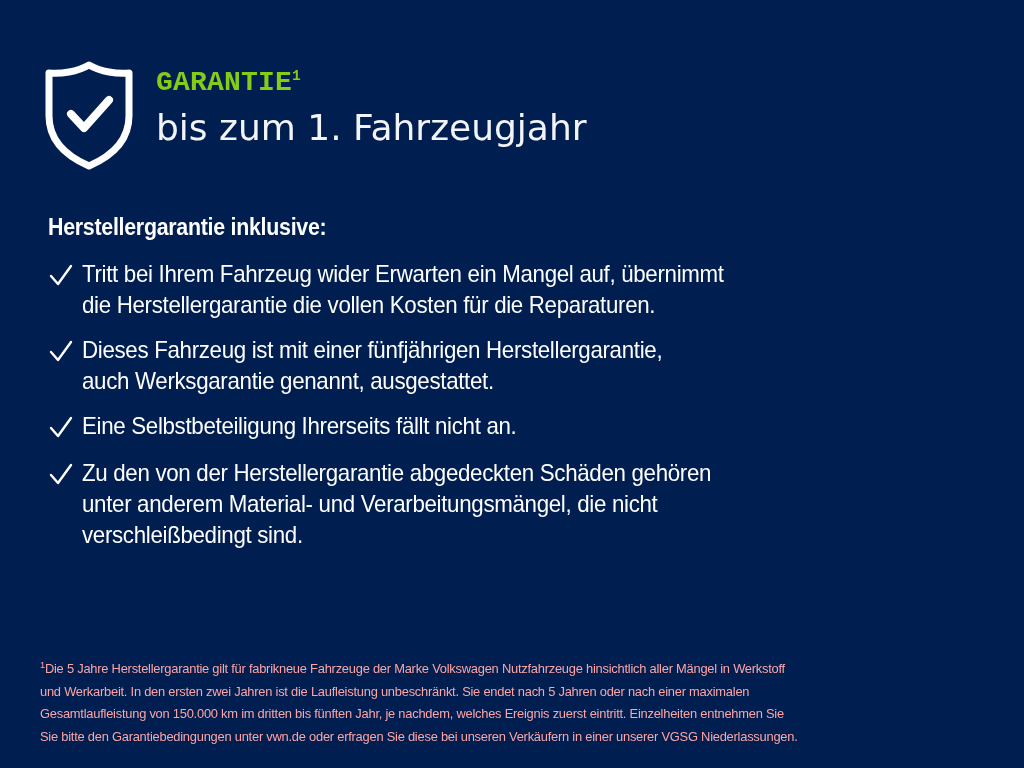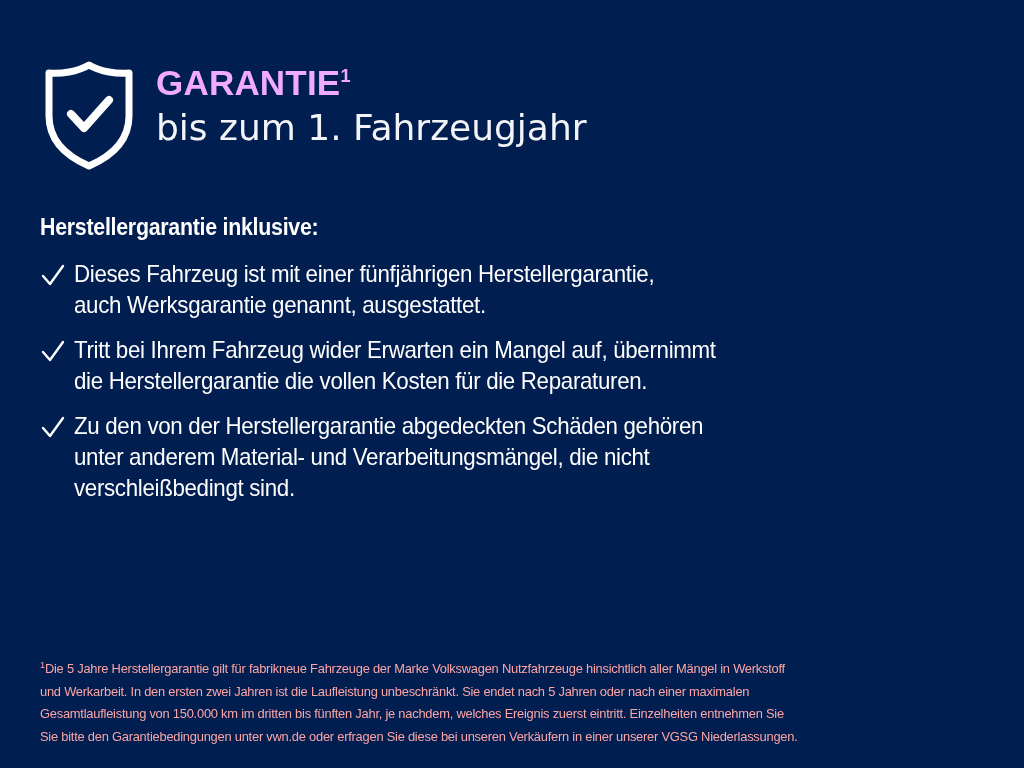--- a/index.html
+++ b/index.html
@@ -41,26 +41,26 @@
   .shield-wrap svg {
     display: block;
     width: 100%;
     height: 100%;
   }
   .header-text {
     margin-left: 18px;
     padding-top: 8px;
   }
   .title {
-    font-family: Liberation Sans, sans-serif;
+    font-family: Liberation Mono, monospace;
     font-weight: 700;
-    font-size: 35px;
+    font-size: 28px;
     line-height: 40px;
     letter-spacing: 0.2px;
-    color: #f0abfc;
+    color: #84cc16;
     white-space: nowrap;
   }
   .title sup {
     font-size: 0.52em;
     vertical-align: super;
     line-height: 0;
     font-weight: 700;
   }
   .subtitle {
     font-family: "DejaVu Sans", "Liberation Sans", sans-serif;
@@ -68,21 +68,21 @@
     font-size: 36px;
     line-height: 46px;
     color: #f2f4f7;
     white-space: nowrap;
     margin-top: 2px;
   }
 
   
   .body-block {
     position: absolute;
-    left: 40px;
+    left: 48px;
     top: 212px;
     width: 930px;
   }
   .lead {
     font-family: "Liberation Sans", "DejaVu Sans", sans-serif;
     font-weight: 700;
     font-size: 23px;
     line-height: 30px;
     color: #ffffff;
     letter-spacing: -0.3px;
@@ -171,34 +171,42 @@
     <div class="lead">Herstellergarantie inklusive:</div>
 
     <div class="bullets">
 
       <div class="bullet">
         <span class="check">
           <svg viewBox="0 0 26 30" fill="none" xmlns="http://www.w3.org/2000/svg">
             <path d="M3 15 L 10 23 L 23 5" stroke="#ffffff" stroke-width="2.4" stroke-linecap="round" stroke-linejoin="round" fill="none"></path>
           </svg>
         </span>
+        <span class="bullet-text">Tritt bei Ihrem Fahrzeug wider Erwarten ein Mangel auf, übernimmt
+die Herstellergarantie die vollen Kosten für die Reparaturen.</span>
+      </div>
+
+      <div class="bullet">
+        <span class="check">
+          <svg viewBox="0 0 26 30" fill="none" xmlns="http://www.w3.org/2000/svg">
+            <path d="M3 15 L 10 23 L 23 5" stroke="#ffffff" stroke-width="2.4" stroke-linecap="round" stroke-linejoin="round" fill="none"></path>
+          </svg>
+        </span>
         <span class="bullet-text">Dieses Fahrzeug ist mit einer fünfjährigen Herstellergarantie,
 auch Werksgarantie genannt, ausgestattet.</span>
       </div>
 
       <div class="bullet">
         <span class="check">
           <svg viewBox="0 0 26 30" fill="none" xmlns="http://www.w3.org/2000/svg">
             <path d="M3 15 L 10 23 L 23 5" stroke="#ffffff" stroke-width="2.4" stroke-linecap="round" stroke-linejoin="round" fill="none"></path>
           </svg>
         </span>
-        <span class="bullet-text">Tritt bei Ihrem Fahrzeug wider Erwarten ein Mangel auf, übernimmt
-die Herstellergarantie die vollen Kosten für die Reparaturen.</span>
-      </div>
-
+        <span class="bullet-text">Eine Selbstbeteiligung Ihrerseits fällt nicht an.</span>
+      </div>
 
       <div class="bullet">
         <span class="check">
           <svg viewBox="0 0 26 30" fill="none" xmlns="http://www.w3.org/2000/svg">
             <path d="M3 15 L 10 23 L 23 5" stroke="#ffffff" stroke-width="2.4" stroke-linecap="round" stroke-linejoin="round" fill="none"></path>
           </svg>
         </span>
         <span class="bullet-text">Zu den von der Herstellergarantie abgedeckten Schäden gehören
 unter anderem Material- und Verarbeitungsmängel, die nicht
 verschleißbedingt sind.</span>

